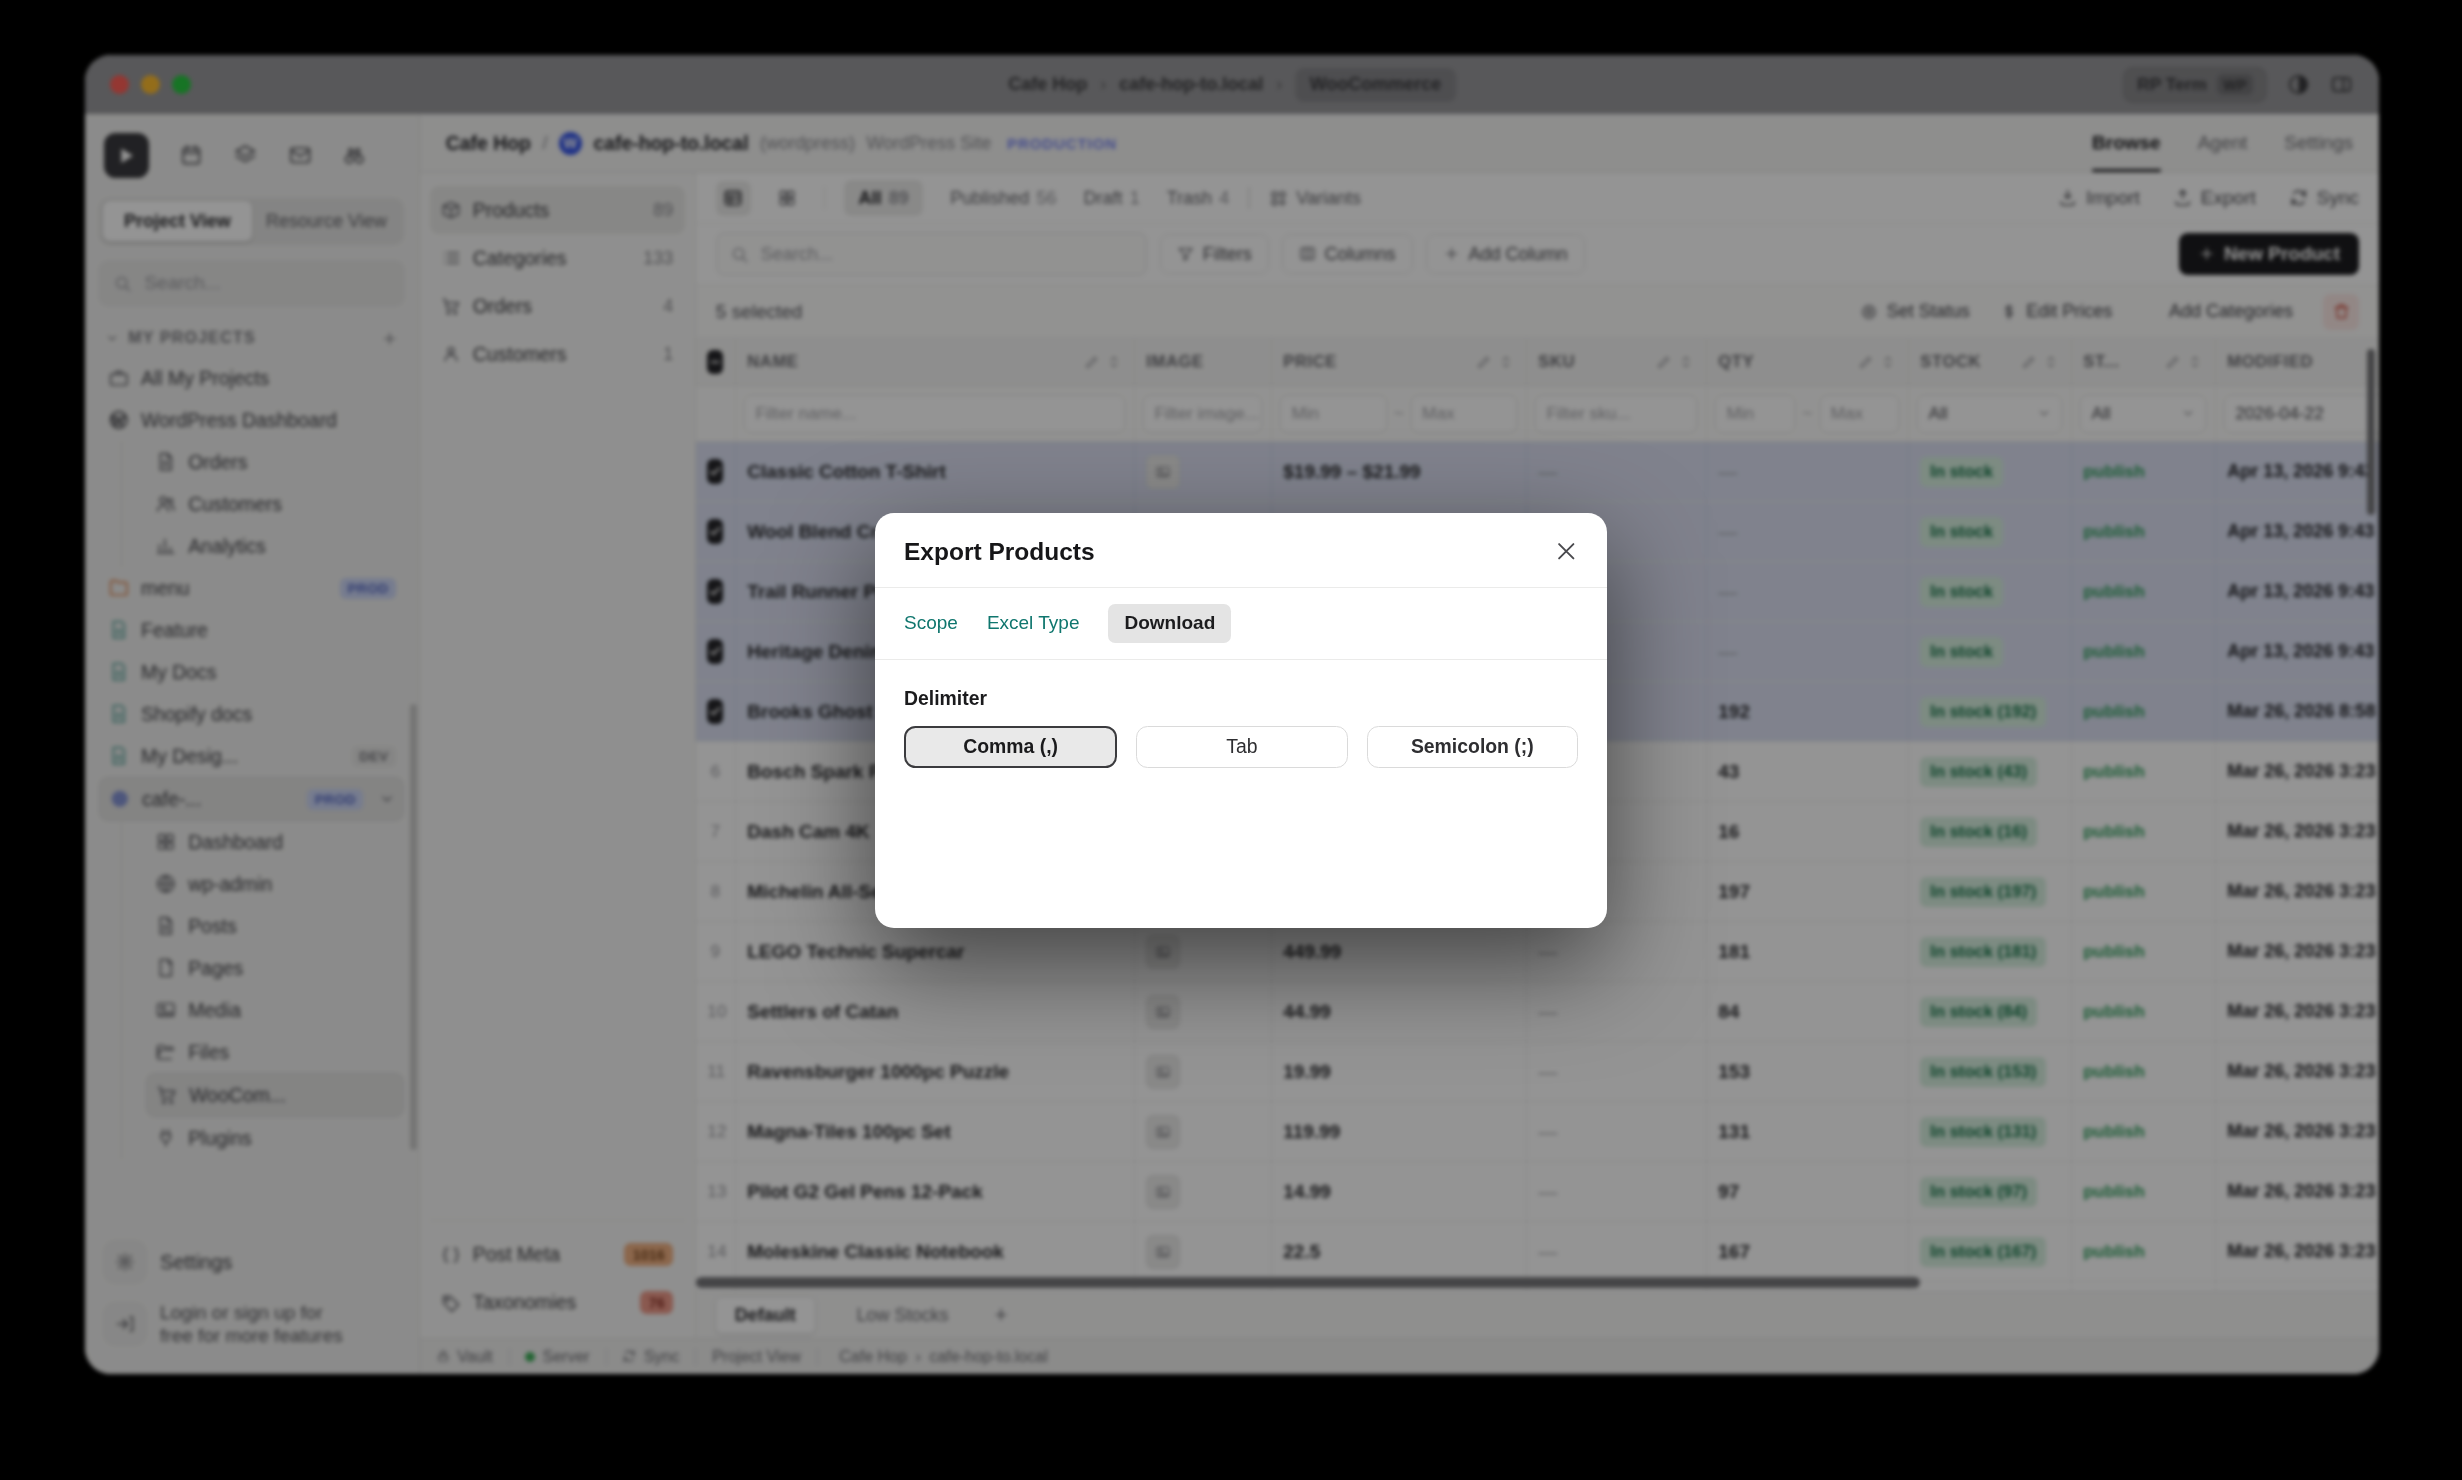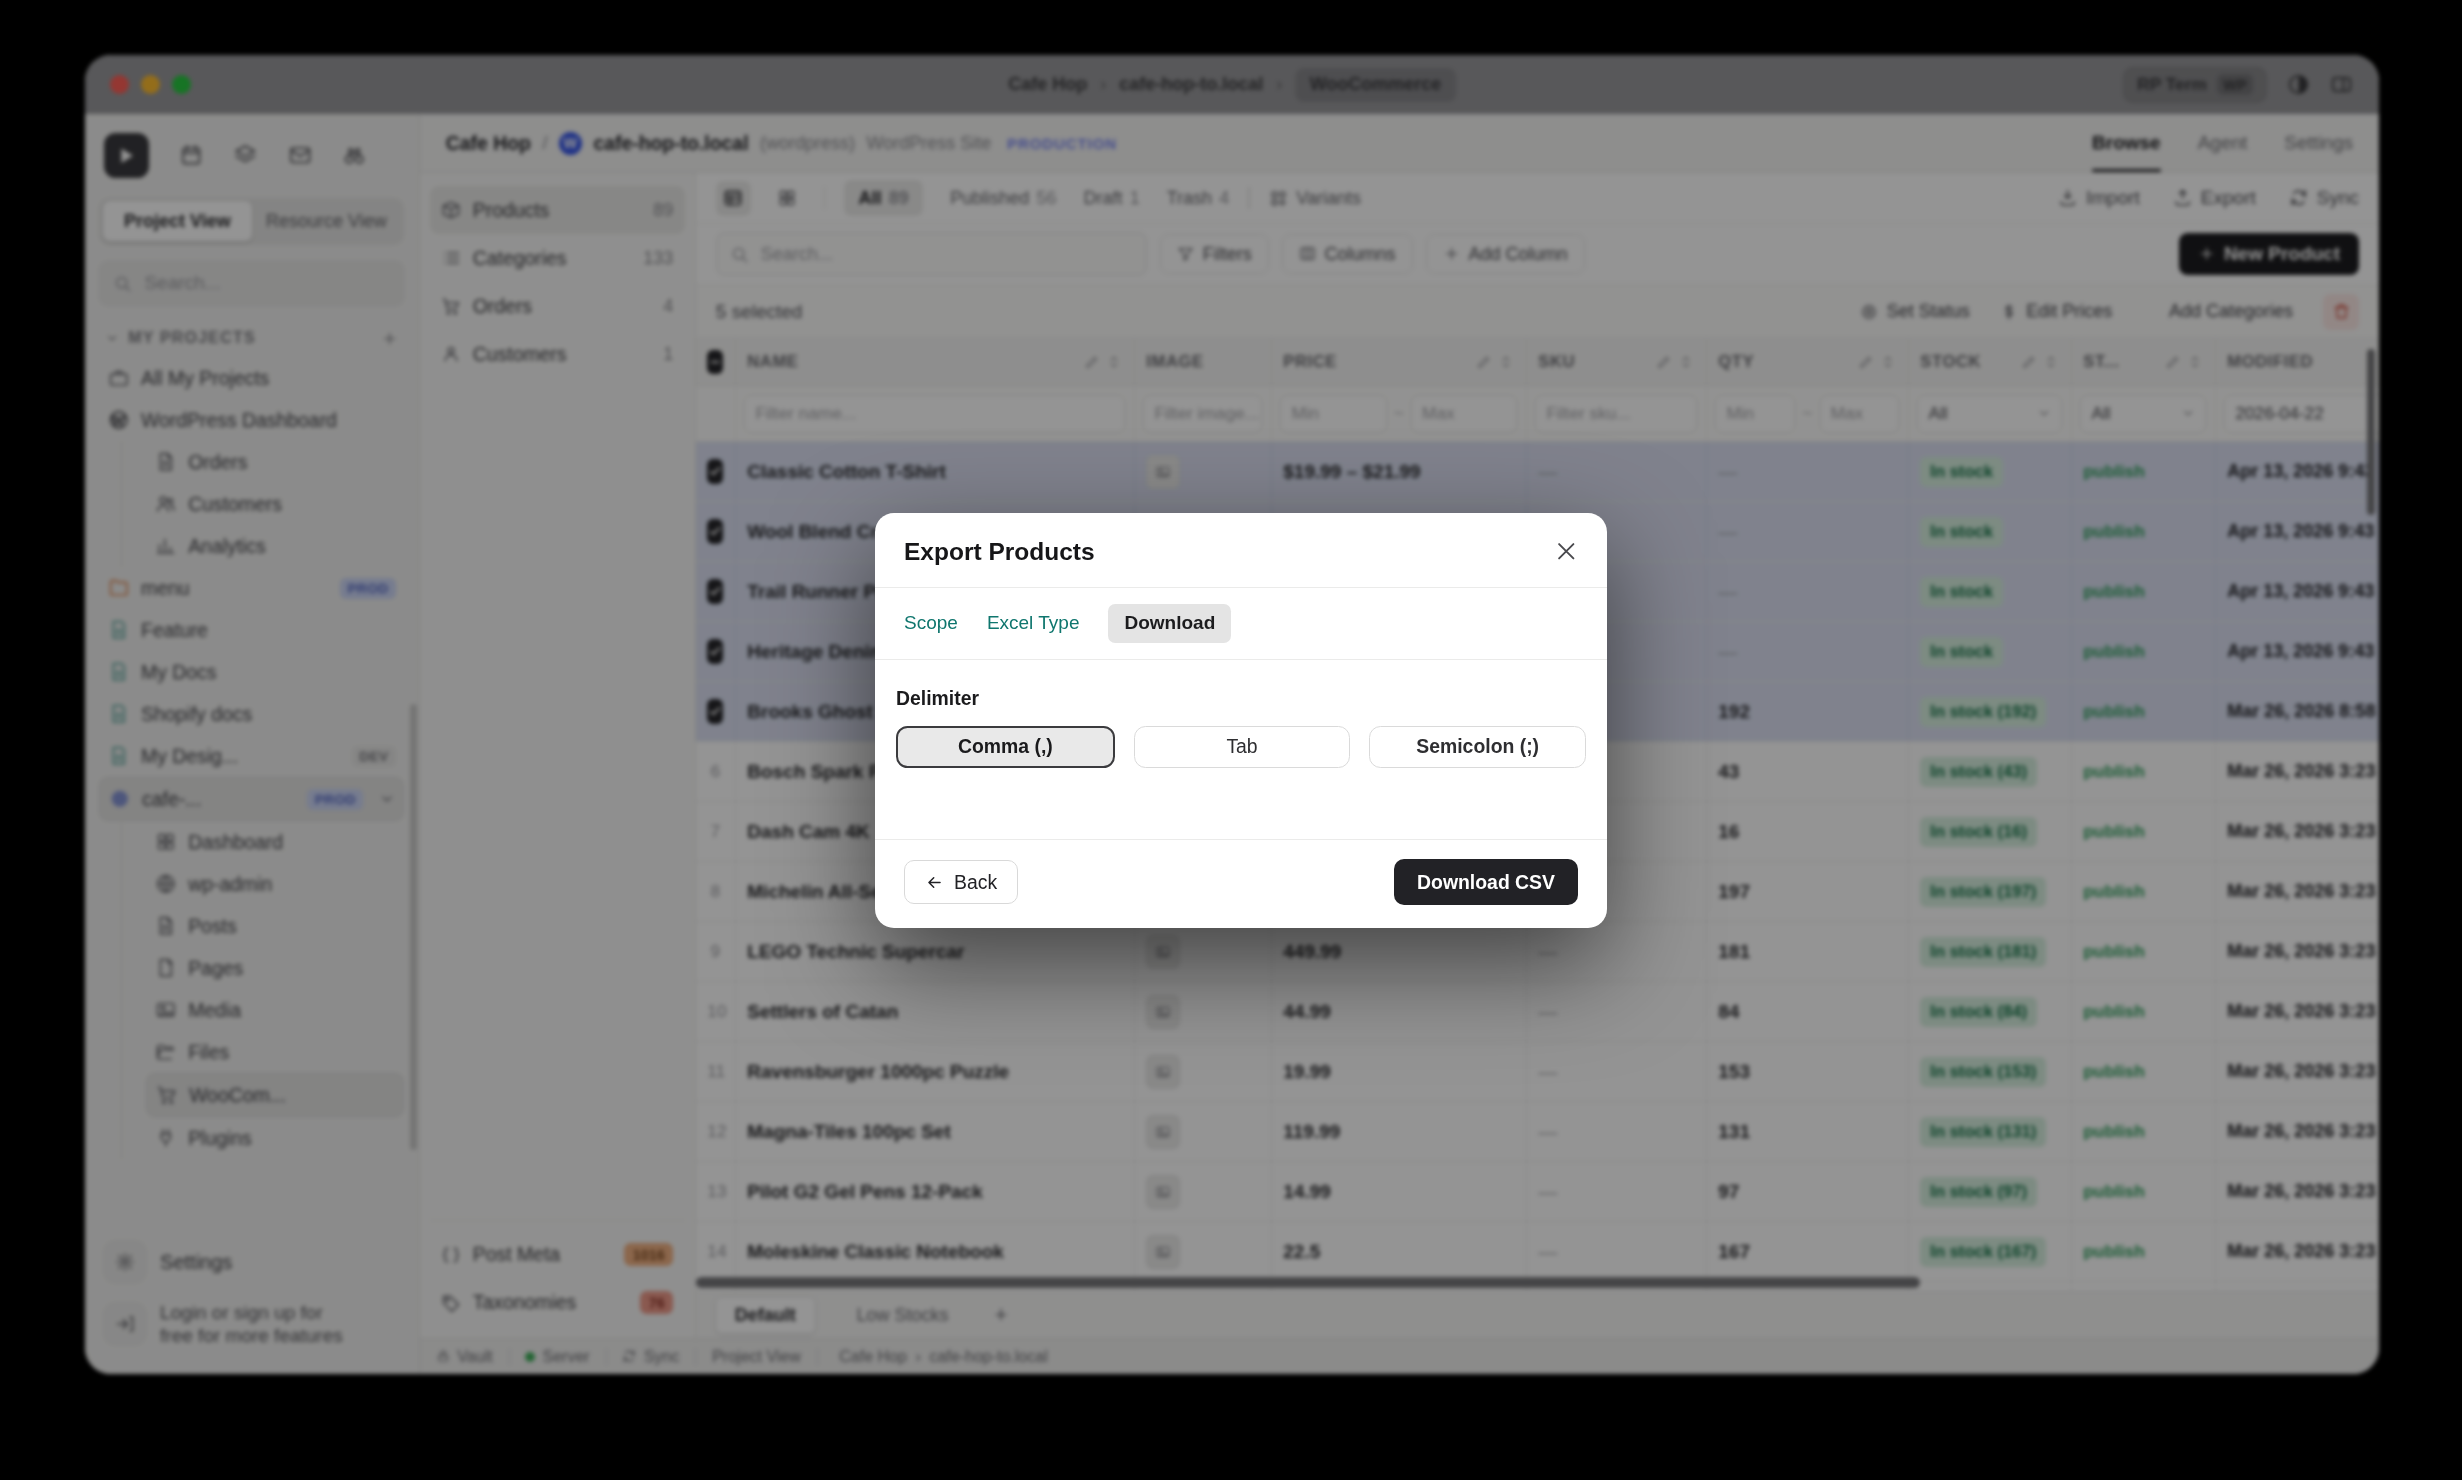--- a/index.html
+++ b/index.html
@@ -189,21 +189,21 @@
   
   .modal{position:absolute;left:875px;top:513px;width:732px;height:415px;background:#fff;border-radius:19px;
          box-shadow:0 36px 101px rgba(0,0,0,.55);display:flex;flex-direction:column;overflow:hidden;}
   .m-head{display:flex;align-items:center;justify-content:space-between;padding:24.5px 29px 21.6px;}
   .m-title{font-size:24.5px;font-weight:700;color:#161618;}
   .m-close{width:24.5px;height:24.5px;color:#4a4a4e;}
   .m-div{height:0.7px;background:#ebebea;flex:none;}
   .m-tabs{display:flex;align-items:center;gap:29px;padding:16px 29px;}
   .m-tab{font-size:19px;color:#0f766e;}
   .m-tab.active{background:#e4e4e4;border-radius:7.2px;padding:8.6px 16px;color:#1c1c1e;font-weight:600;}
-  .m-body{padding:27px 21px 0;flex:1;}
+  .m-body{padding:27px 29px 0;flex:1;}
   .m-label{font-size:19.4px;font-weight:700;color:#1b1b1d;margin-bottom:16px;}
   .delim-row{display:flex;gap:19px;}
   .delim-btn{flex:1;height:42px;border-radius:11.5px;display:flex;align-items:center;justify-content:center;
              font-size:19.4px;background:#fff;border:1.4px solid #dadada;color:#2e2e31;font-weight:500;}
   .delim-btn.selected{background:#e9e9e9;border:2.2px solid #3b3b3e;color:#1a1a1c;font-weight:600;}
   .chk-row{display:flex;align-items:center;gap:13px;margin-top:35px;}
   .chk-box{width:23px;height:23px;border:1.4px solid #cecece;border-radius:5.8px;background:#fdfdfd;}
   .chk-lbl{font-size:19.4px;color:#212124;}
   .m-foot{border-top:0.7px solid #ebebea;padding:19px 29px 23px;display:flex;align-items:center;justify-content:space-between;}
   .back-btn{display:flex;align-items:center;gap:10px;border:1.4px solid #d9d9d9;border-radius:10px;padding:9.4px 20px;
@@ -1544,25 +1544,14 @@
     </div>
   <div class="m-div"></div>
   <div class="m-body">
     <div class="m-label">Delimiter</div>
     <div class="delim-row" id="delim-row">
         <button class="delim-btn selected" style="font-family: inherit;">Comma (,)</button>
         <button class="delim-btn" style="font-family: inherit;">Tab</button>
         <button class="delim-btn" style="font-family: inherit; font-weight: bold;">Semicolon (;)</button>
       </div>
   </div>
-  <div class="m-foot">
-    <button class="back-btn" style="font-family:inherit;">
-      <span class="icon" id="ic-back">
-          <svg viewBox="0 0 24 24">
-            <path d="M19 12H5m0 0l6-6m-6 6l6 6"></path>
-          </svg>
-        </span>
-      <span>Back</span>
-    </button>
-    <button class="dl-btn" style="border:0;font-family:inherit;">Download CSV</button>
-  </div>
 </div>
 
 
 </body></html>

